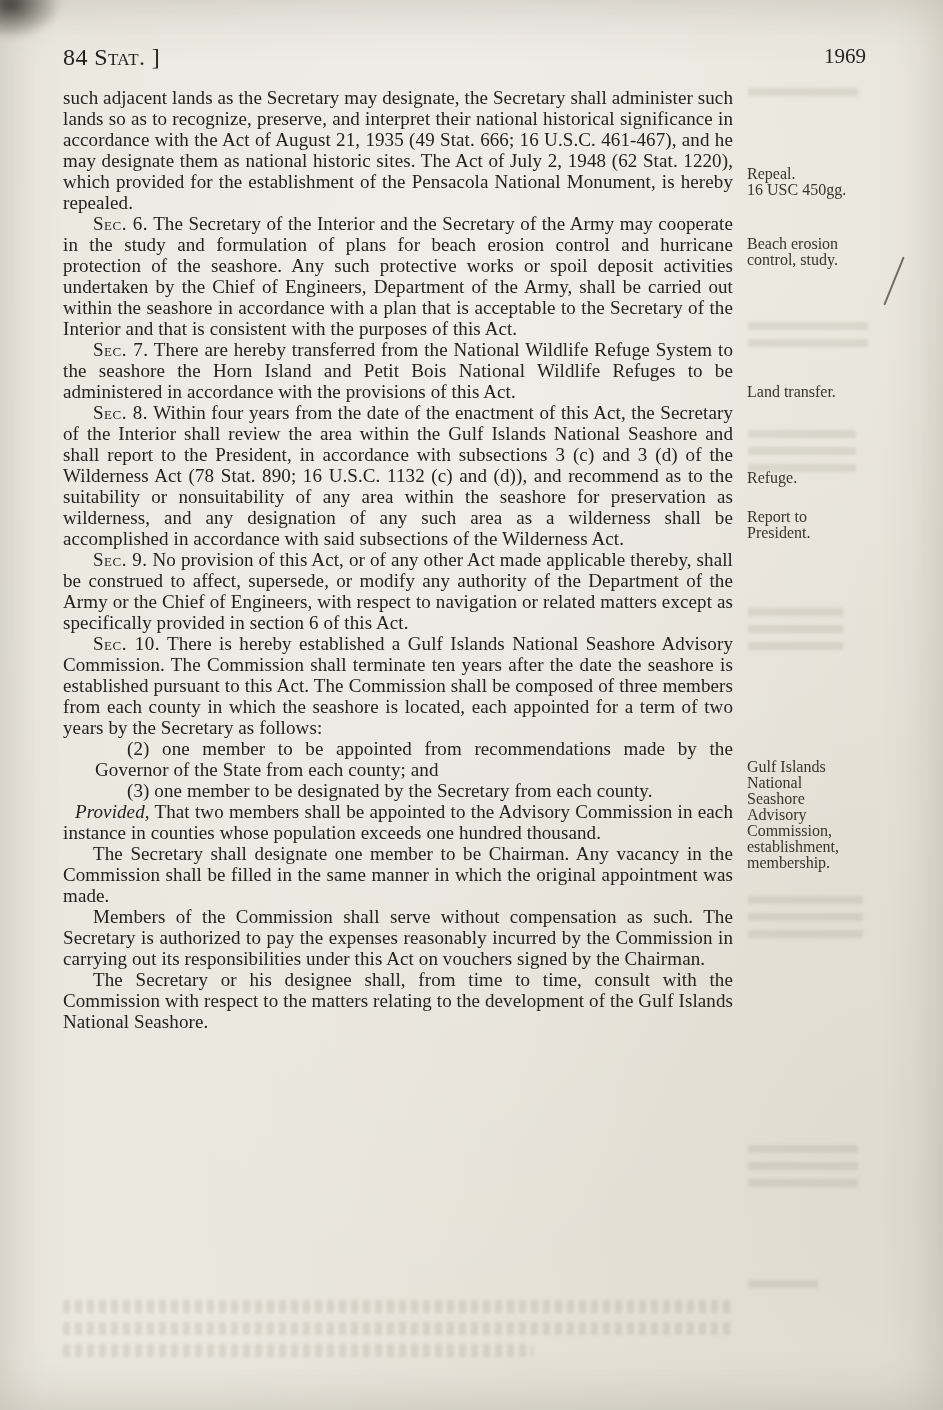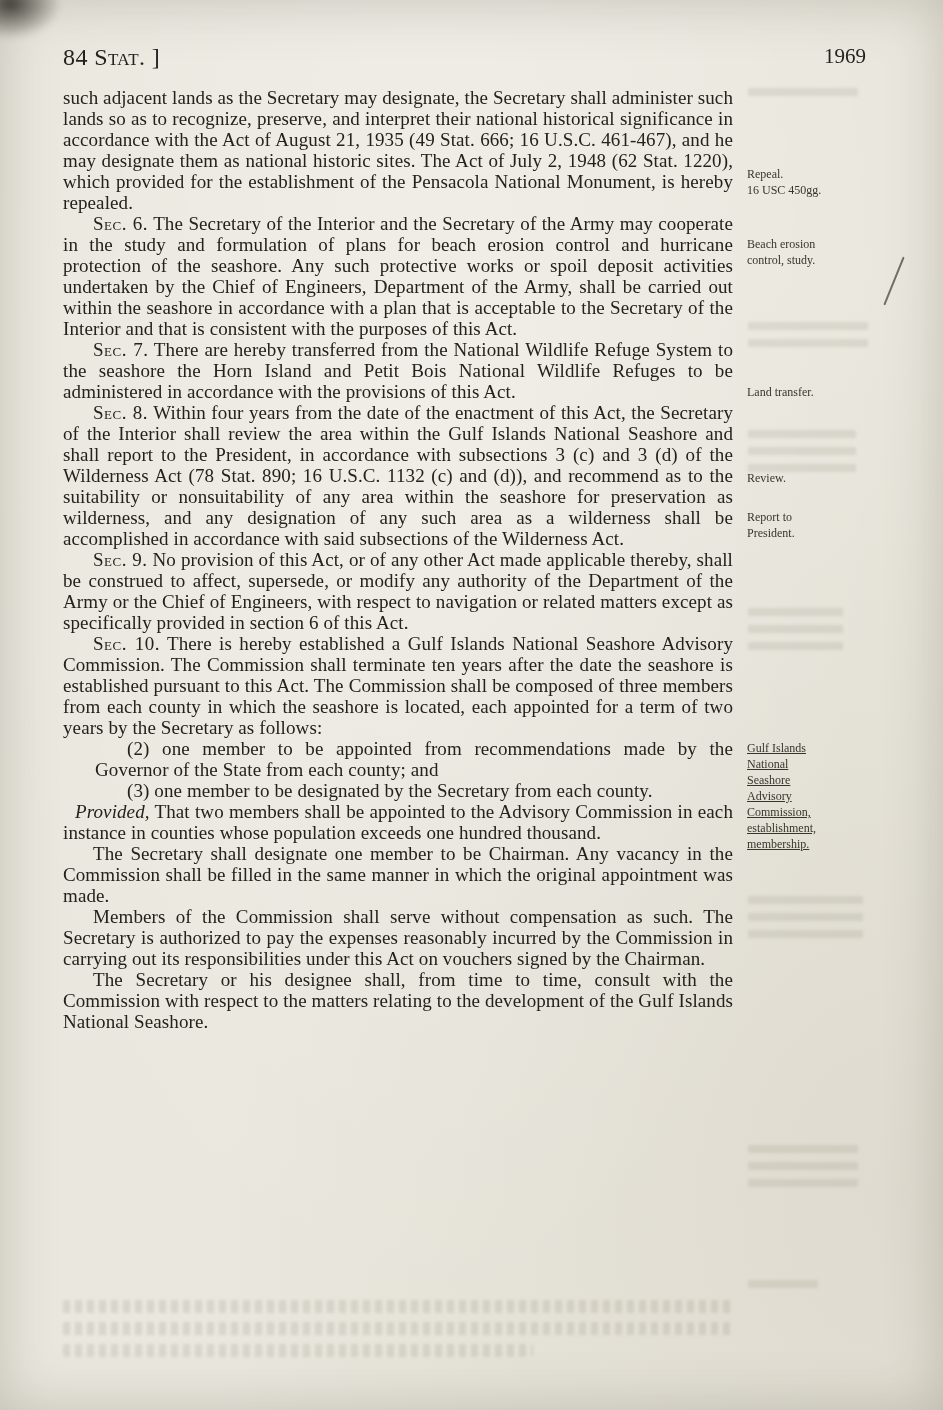--- a/index.html
+++ b/index.html
@@ -44,21 +44,21 @@
   .ind { text-indent: 30px; }
   .item { padding-left: 32px; text-indent: 32px; }
   .sec { font-variant: small-caps; letter-spacing: 0.5px; margin-top: 23px; }
   .prov { font-style: italic; margin-left: 12px; }
 
   
   .note {
     position: absolute;
     left: 747px;
     width: 150px;
-    font-size: 12px;
+    font-size: 16px;
     line-height: 16px;
     color: #38352c;
     white-space: pre-line;
     text-align: left;
   }
 
   
   .corner-smudge {
     position: absolute; left: -12px; top: -12px; width: 74px; height: 52px;
     background: radial-gradient(ellipse at 30% 30%, rgba(40,38,31,0.85), rgba(40,38,31,0) 70%);
@@ -117,24 +117,24 @@
     <p class="ind"><span>Members of the Commission shall serve without compensation as such. The Secretary is authorized to pay the expenses reasonably incurred by the Commission in carrying out its responsibilities under this Act on vouchers signed by the Chairman.</span></p>
 
     <p class="ind"><span>The Secretary or his designee shall, from time to time, consult with the Commission with respect to the matters relating to the development of the Gulf Islands National Seashore.</span></p>
   </div>
 
   <div class="note" style="top:166px;">Repeal.
 16 USC 450gg.</div>
   <div class="note" style="top:236px;">Beach erosion
 control, study.</div>
   <div class="note" style="top:384px;">Land transfer.</div>
-  <div class="note" style="top:470px;">Review.</div>
+  <div class="note" style="top:470px;">Refuge.</div>
   <div class="note" style="top:509px;">Report to
 President.</div>
-  <div class="note" style="top:740px;text-decoration:underline;">Gulf Islands
+  <div class="note" style="top:759px;">Gulf Islands
 National
 Seashore
 Advisory
 Commission,
 establishment,
 membership.</div>
 
   <div class="smudge" style="left:748px; top:88px;  width:110px; height:14px;"></div>
   <div class="smudge" style="left:748px; top:322px; width:120px; height:34px;"></div>
   <div class="smudge" style="left:748px; top:430px; width:108px; height:50px;"></div>

